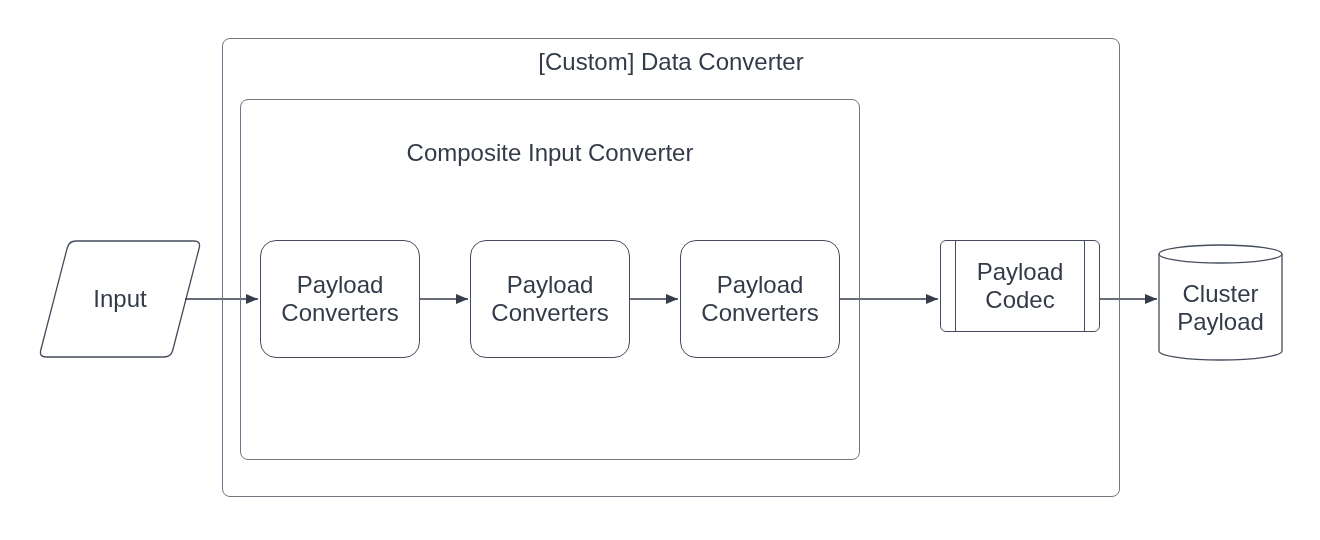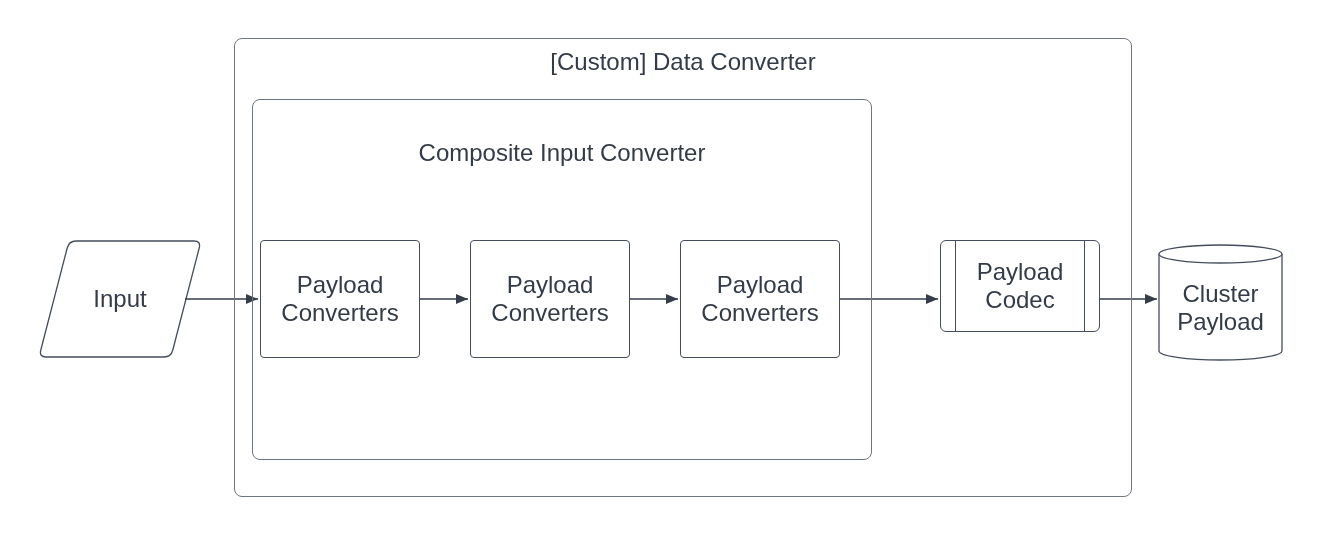--- a/index.html
+++ b/index.html
@@ -20,33 +20,32 @@
   }
   .layer{position:absolute;left:0;top:0;width:1320px;height:540px;}
   svg.layer{pointer-events:none;}
 
   .container{
     position:absolute;
     border:1px solid var(--container-stroke);
     border-radius:8px;
     background:transparent;
     box-sizing:border-box;
-    margin-left:12px;
   }
   .container-title{
     position:absolute;left:0;right:0;
     text-align:center;
     font-size:24px;line-height:28px;
     white-space:nowrap;
   }
 
   .node{
     position:absolute;
     border:1px solid var(--shape-stroke);
-    border-radius:4px;
+    border-radius:16px;
     background:var(--bg);
     box-sizing:border-box;
     display:flex;align-items:center;justify-content:center;
     text-align:center;
     font-size:24px;line-height:28px;
     padding:4px 22px;
   }
 
   .codec-bar{
     position:absolute;top:0;bottom:0;width:1px;

